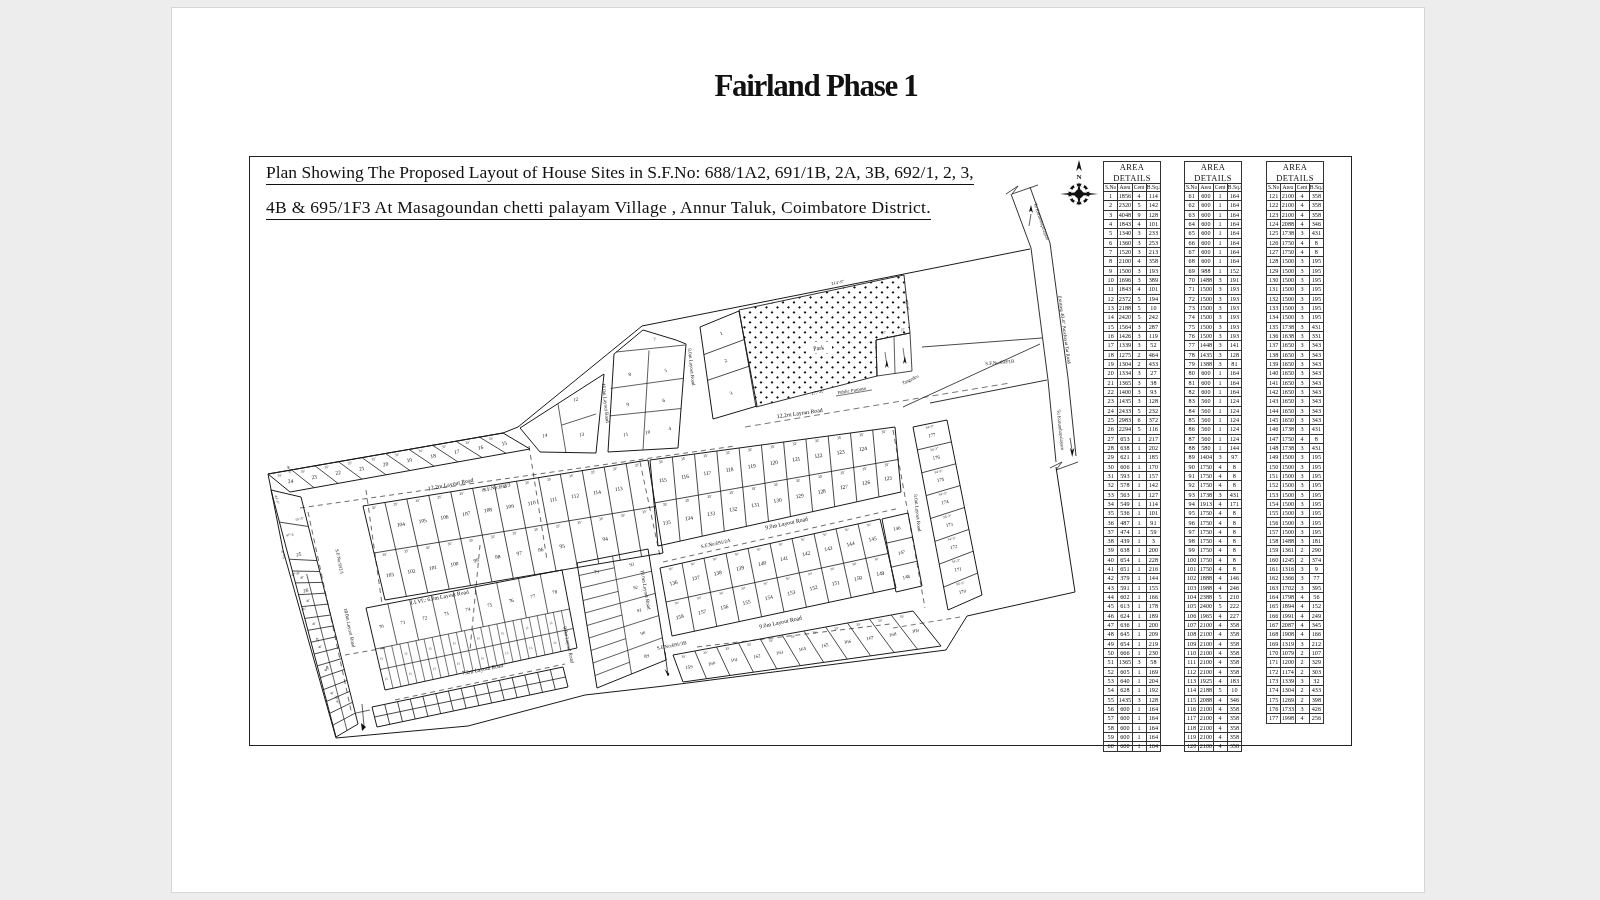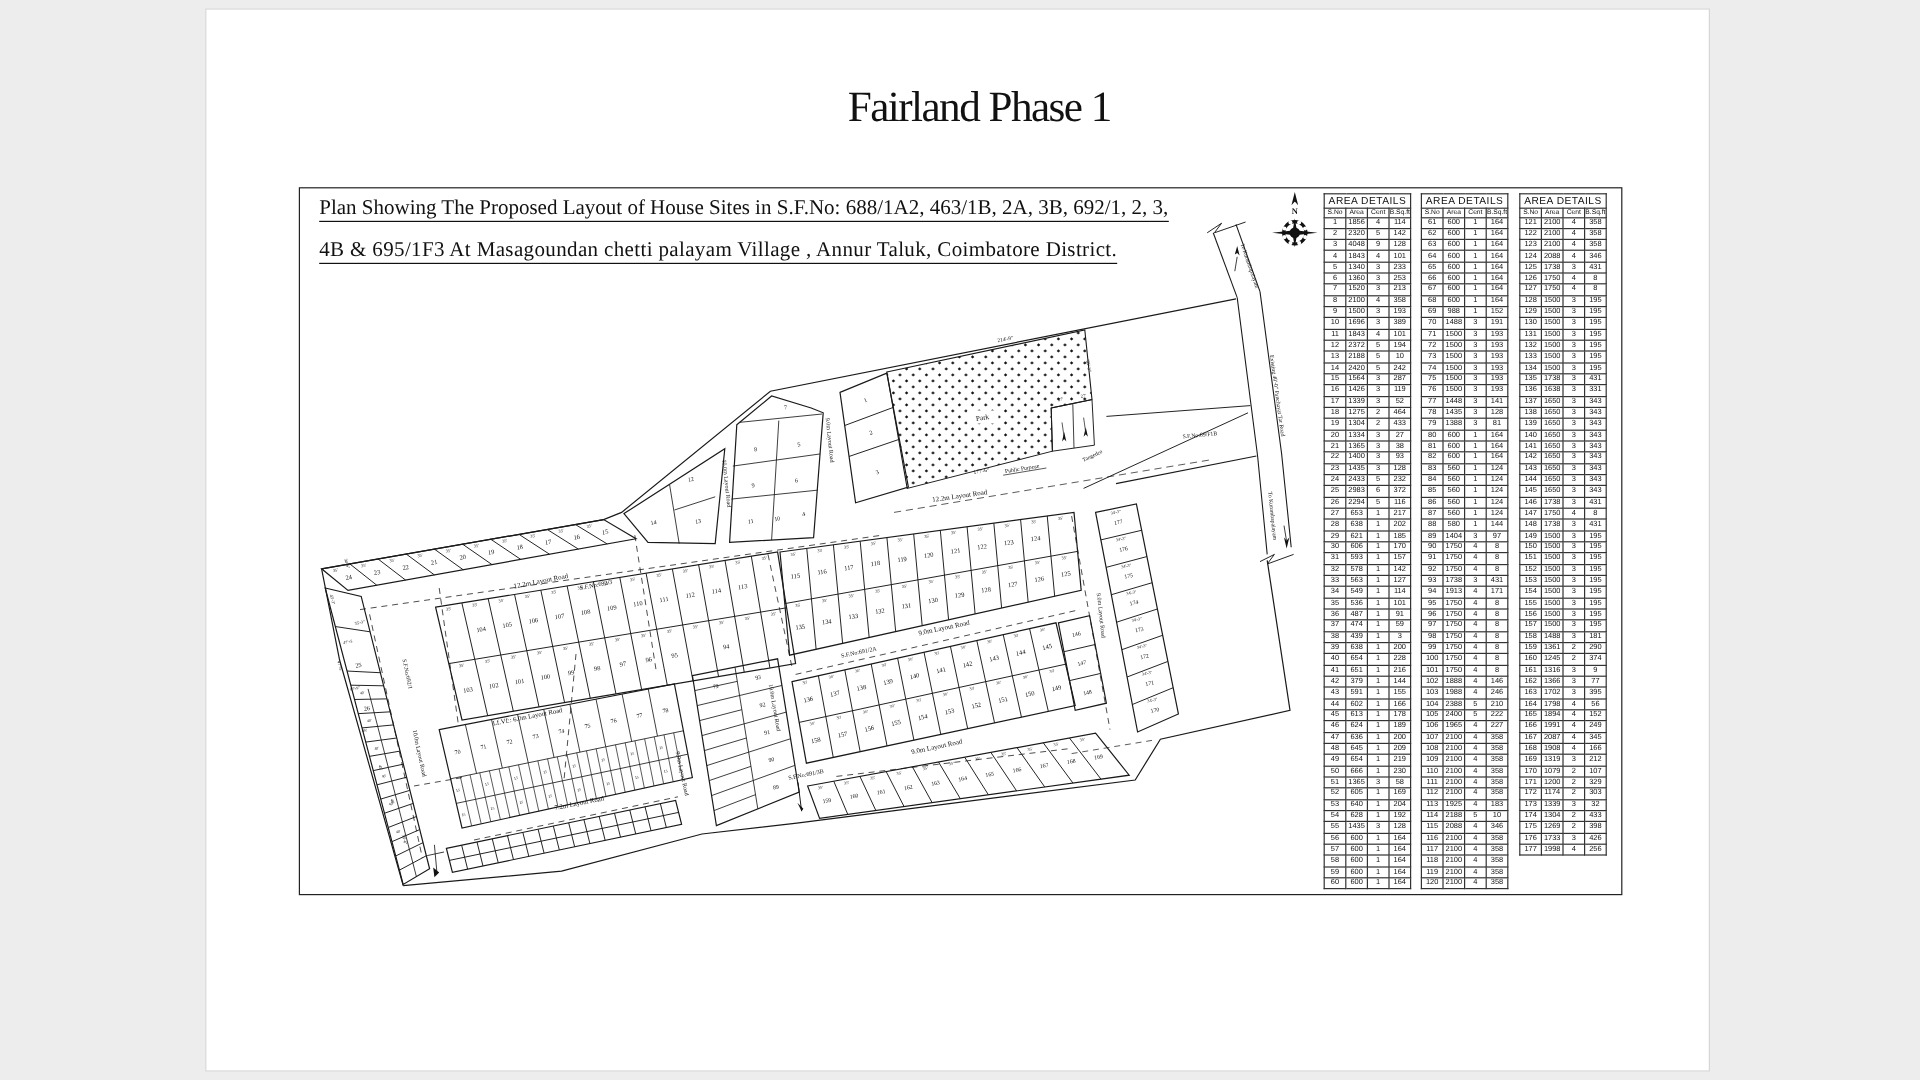--- a/index.html
+++ b/index.html
@@ -1,40 +1,40 @@
 <!DOCTYPE html>
 <html><head>
 <meta charset="utf-8">
 <style>
 html,body { margin:0; padding:0; width:1600px; height:900px; background:#ededed; font-family:"Liberation Serif", serif; }
 #page { position:absolute; left:171px; top:7px; width:1254px; height:886px; background:#fff; border:1px solid #d6d6d6; box-sizing:border-box; }
-#title { position:absolute; left:616px; top:68px; width:400px; text-align:center; font-size:36px; letter-spacing:-1.3px; color:#111; }
+#title { position:absolute; left:616px; top:68px; width:400px; text-align:center; font-size:31px; letter-spacing:-1.3px; color:#111;font-weight:bold; }
 #frame { position:absolute; left:249px; top:156px; width:1103px; height:590px; border:1.5px solid #222; box-sizing:border-box; }
 .hl { position:absolute; font-size:17.5px; color:#111; border-bottom:1px solid #111; padding-bottom:1px; white-space:nowrap; }
 svg { position:absolute; }
-table.area { position:absolute; top:161px; border-collapse:collapse; table-layout:fixed; width:73px; font-family:Liberation Sans, sans-serif; }
+table.area { position:absolute; top:161px; border-collapse:collapse; table-layout:fixed; width:58px; font-family:Liberation Serif, serif; }
 table.area td, table.area th { border:0.6px solid #333; text-align:center; padding:0; font-weight:normal; color:#111; overflow:hidden; }
 table.area td { font-size:6.2px; height:8.33px; line-height:8.3px; }
 table.area th.tt { font-size:8.5px; height:10px; line-height:10.5px; letter-spacing:0.4px; }
 table.area th.h { font-size:5.6px; height:7px; line-height:7px; }
 table.area td:nth-child(1) { width:17px; }
 table.area td:nth-child(2) { width:21px; }
 table.area td:nth-child(3) { width:16px; }
 table.area td:nth-child(4) { width:21px; }
 </style>
 </head>
 <body>
 
 <div id="page"></div>
 
 <div id="title">Fairland Phase 1</div>
 
 <div id="frame"></div>
 
-<div class="hl" style="left:266px; top:162px;">Plan Showing The Proposed Layout of House Sites in S.F.No: 688/1A2, 463/1B, 2A, 3B, 692/1, 2, 3,</div>
+<div class="hl" style="left:266px; top:162px;">Plan Showing The Proposed Layout of House Sites in S.F.No: 688/1A2, 691/1B, 2A, 3B, 692/1, 2, 3,</div>
 
 <div class="hl" style="left:266px; top:197px; letter-spacing:0.3px;">4B &amp; 695/1F3 At Masagoundan chetti palayam Village , Annur Taluk, Coimbatore District.</div>
 
 <svg style="left:249px; top:156px;" width="1103" height="590" viewBox="249 156 1103 590">
 
 <defs>
       <pattern id="dots" width="11" height="10" patternUnits="userSpaceOnUse">
         <path d="M2 1 l1.4 1.4 l-1.4 1.4 l-1.4 -1.4 z" fill="#111"></path>
         <path d="M7.5 6 l1.4 1.4 l-1.4 1.4 l-1.4 -1.4 z" fill="#111"></path>
       </pattern>

